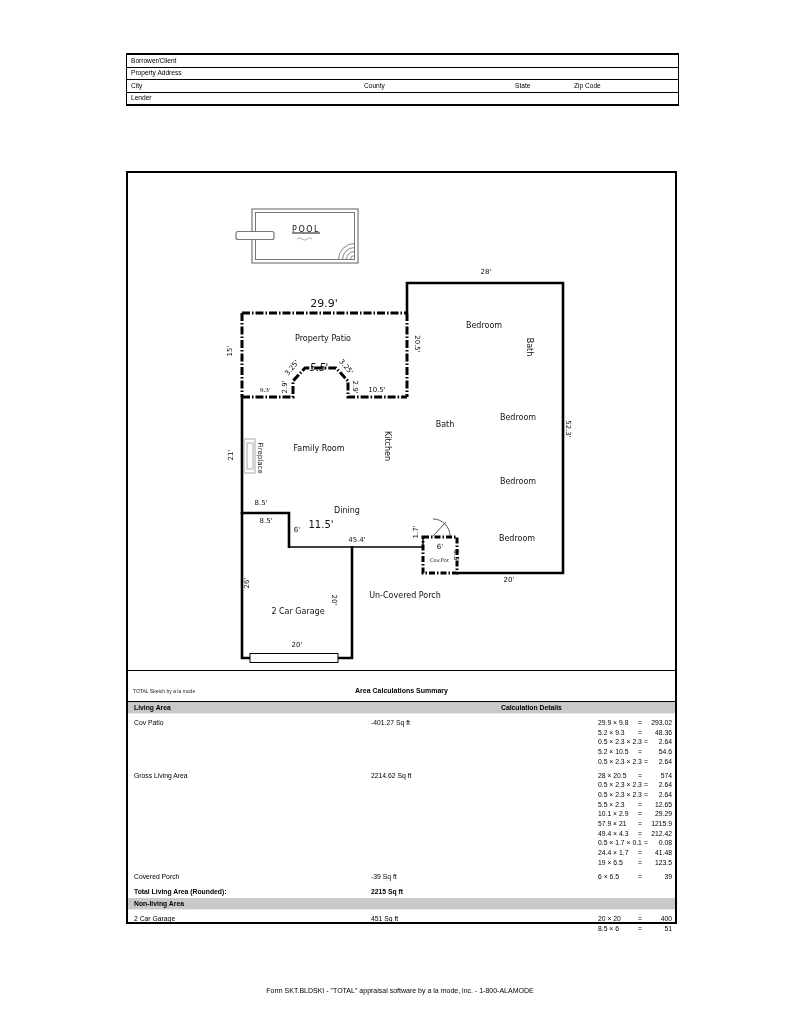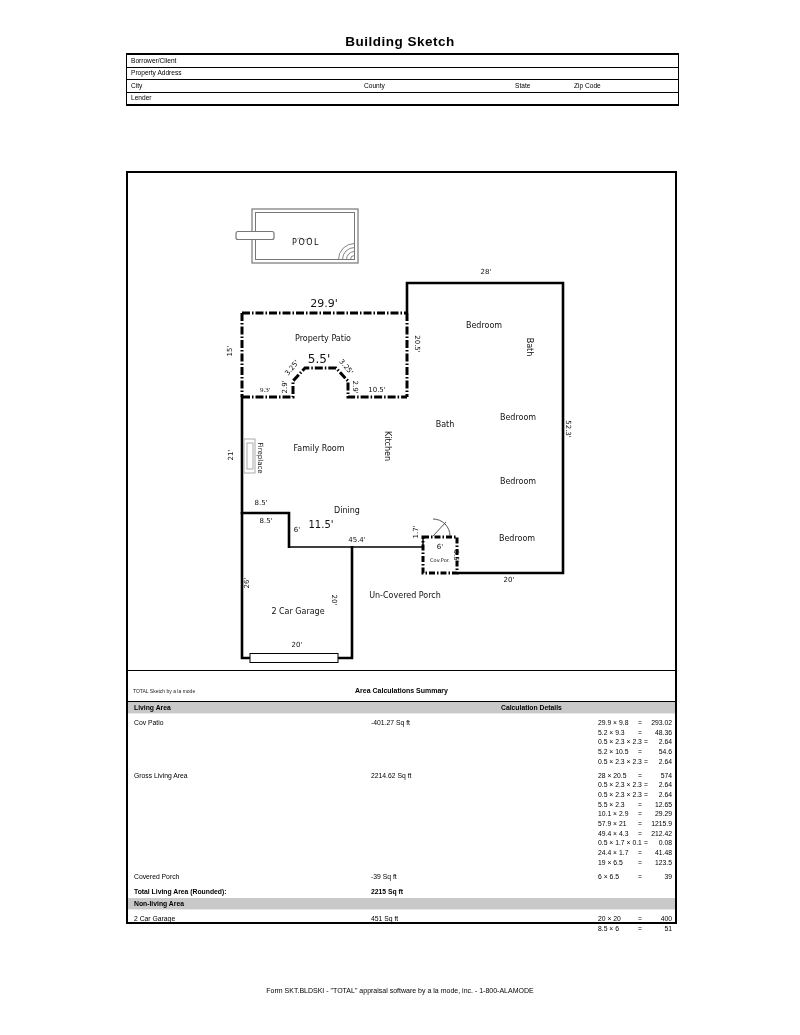--- a/index.html
+++ b/index.html
@@ -42,21 +42,20 @@
   .watermark{position:absolute;left:4px;top:966px;font-size:42px;letter-spacing:2px;
              font-family:"DejaVu Sans",sans-serif;color:transparent;
              -webkit-text-stroke:1.1px #a9a9a9;}
   .formline{position:absolute;left:0;top:987px;width:800px;text-align:center;font-size:7px;color:#000;}
 </style>
 </head>
 <body>
 
 <div class="page">
 
-  <div class="hdr-title">Building Sketch</div>
 
   <div class="fields">
     <div class="hrow">
       <span class="flabel l0">Borrower/Client</span>
     </div>
     <div class="hrow">
       <span class="flabel l0">Property Address</span>
     </div>
     <div class="hrow">
       <span class="flabel l0">City</span>
@@ -115,40 +114,40 @@
       <rect x="250" y="653.5" width="88" height="9" fill="#fff" stroke="#000" stroke-width="1"></rect>
     </g>
 
     <g stroke="#aaa" fill="#fff" stroke-width="1">
       <rect x="244" y="439" width="11" height="34"></rect>
       <rect x="247" y="443" width="6" height="26"></rect>
     </g>
   </svg>
 
   <div id="labels">
-      <div class="lbl" style="left: 306px; top: 242px; font-size: 8px; letter-spacing: 1.5px; transform: translate(-50%, -50%) rotate(0deg);">POOL</div>
+      <div class="lbl" style="left: 306px; top: 229px; font-size: 8px; letter-spacing: 1.5px; transform: translate(-50%, -50%) rotate(0deg); text-decoration: underline;">POOL</div>
       <div class="lbl" style="left: 323px; top: 338px; font-size: 8px; transform: translate(-50%, -50%) rotate(0deg);">Property Patio</div>
       <div class="lbl" style="left: 484px; top: 325px; font-size: 8px; transform: translate(-50%, -50%) rotate(0deg);">Bedroom</div>
       <div class="lbl" style="left: 529px; top: 347px; font-size: 8px; transform: translate(-50%, -50%) rotate(90deg);">Bath</div>
       <div class="lbl" style="left: 445px; top: 424px; font-size: 8px; transform: translate(-50%, -50%) rotate(0deg);">Bath</div>
       <div class="lbl" style="left: 518px; top: 417px; font-size: 8px; transform: translate(-50%, -50%) rotate(0deg);">Bedroom</div>
       <div class="lbl" style="left: 518px; top: 481px; font-size: 8px; transform: translate(-50%, -50%) rotate(0deg);">Bedroom</div>
       <div class="lbl" style="left: 517px; top: 538px; font-size: 8px; transform: translate(-50%, -50%) rotate(0deg);">Bedroom</div>
       <div class="lbl" style="left: 319px; top: 448px; font-size: 8px; transform: translate(-50%, -50%) rotate(0deg);">Family Room</div>
       <div class="lbl" style="left: 387px; top: 446px; font-size: 8px; transform: translate(-50%, -50%) rotate(90deg);">Kitchen</div>
       <div class="lbl" style="left: 260px; top: 458px; font-size: 7px; transform: translate(-50%, -50%) rotate(90deg);">Fireplace</div>
       <div class="lbl" style="left: 347px; top: 510px; font-size: 8px; transform: translate(-50%, -50%) rotate(0deg);">Dining</div>
       <div class="lbl" style="left: 298px; top: 611px; font-size: 8px; transform: translate(-50%, -50%) rotate(0deg);">2 Car Garage</div>
       <div class="lbl" style="left: 405px; top: 595px; font-size: 8px; transform: translate(-50%, -50%) rotate(0deg);">Un-Covered Porch</div>
       <div class="lbl" style="left: 440px; top: 560px; font-size: 5px; transform: translate(-50%, -50%) rotate(0deg);">Cov.Por.</div>
       <div class="lbl" style="left: 486px; top: 272px; font-size: 7px; transform: translate(-50%, -50%) rotate(0deg);">28'</div>
       <div class="lbl" style="left: 324px; top: 303px; font-size: 11px; transform: translate(-50%, -50%) rotate(0deg);">29.9'</div>
       <div class="lbl" style="left: 230px; top: 351px; font-size: 7px; transform: translate(-50%, -50%) rotate(-90deg);">15'</div>
       <div class="lbl" style="left: 417px; top: 344px; font-size: 7px; transform: translate(-50%, -50%) rotate(90deg);">20.5'</div>
-      <div class="lbl" style="left: 319px; top: 359px; font-size: 12px; transform: translate(-50%, -50%) rotate(0deg);">5.5'</div>
+      <div class="lbl" style="left: 319px; top: 367px; font-size: 10px; transform: translate(-50%, -50%) rotate(0deg); font-style: italic;">5.5'</div>
       <div class="lbl" style="left: 292px; top: 368px; font-size: 7px; transform: translate(-50%, -50%) rotate(-50deg);">3.25'</div>
       <div class="lbl" style="left: 346px; top: 367px; font-size: 7px; transform: translate(-50%, -50%) rotate(50deg);">3.25'</div>
       <div class="lbl" style="left: 285px; top: 387px; font-size: 7px; transform: translate(-50%, -50%) rotate(-90deg);">2.9'</div>
       <div class="lbl" style="left: 355px; top: 387px; font-size: 7px; transform: translate(-50%, -50%) rotate(90deg);">2.9'</div>
       <div class="lbl" style="left: 265px; top: 390px; font-size: 7px; transform: translate(-50%, -50%) rotate(0deg); font-family: Liberation Serif, serif;">9.3'</div>
       <div class="lbl" style="left: 377px; top: 390px; font-size: 7px; transform: translate(-50%, -50%) rotate(0deg);">10.5'</div>
       <div class="lbl" style="left: 231px; top: 455px; font-size: 7px; transform: translate(-50%, -50%) rotate(-90deg);">21'</div>
       <div class="lbl" style="left: 568px; top: 429px; font-size: 7px; transform: translate(-50%, -50%) rotate(90deg);">52.3'</div>
       <div class="lbl" style="left: 261px; top: 503px; font-size: 7px; transform: translate(-50%, -50%) rotate(0deg);">8.5'</div>
       <div class="lbl" style="left: 266px; top: 521px; font-size: 7px; transform: translate(-50%, -50%) rotate(0deg);">8.5'</div>

